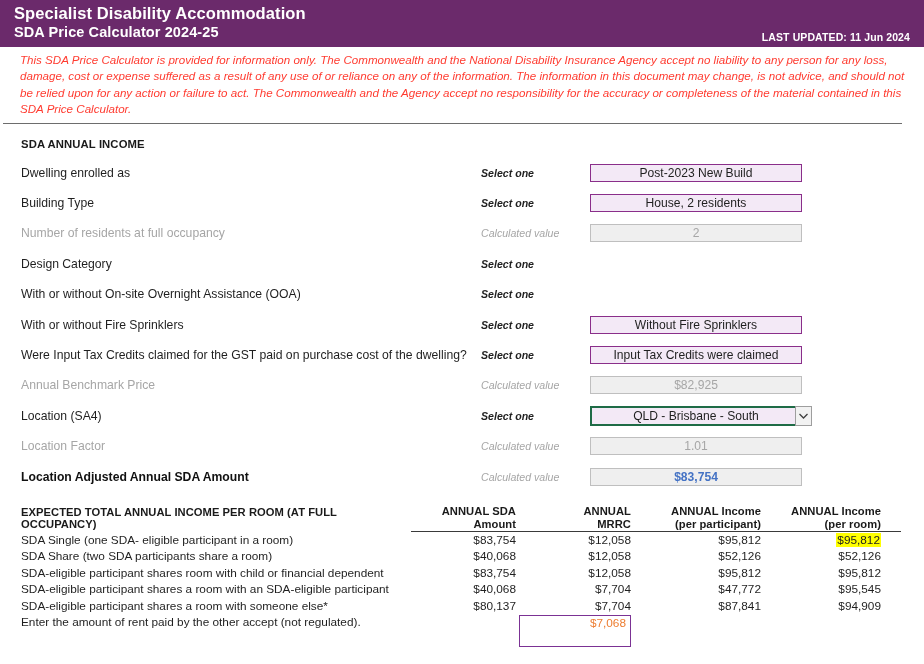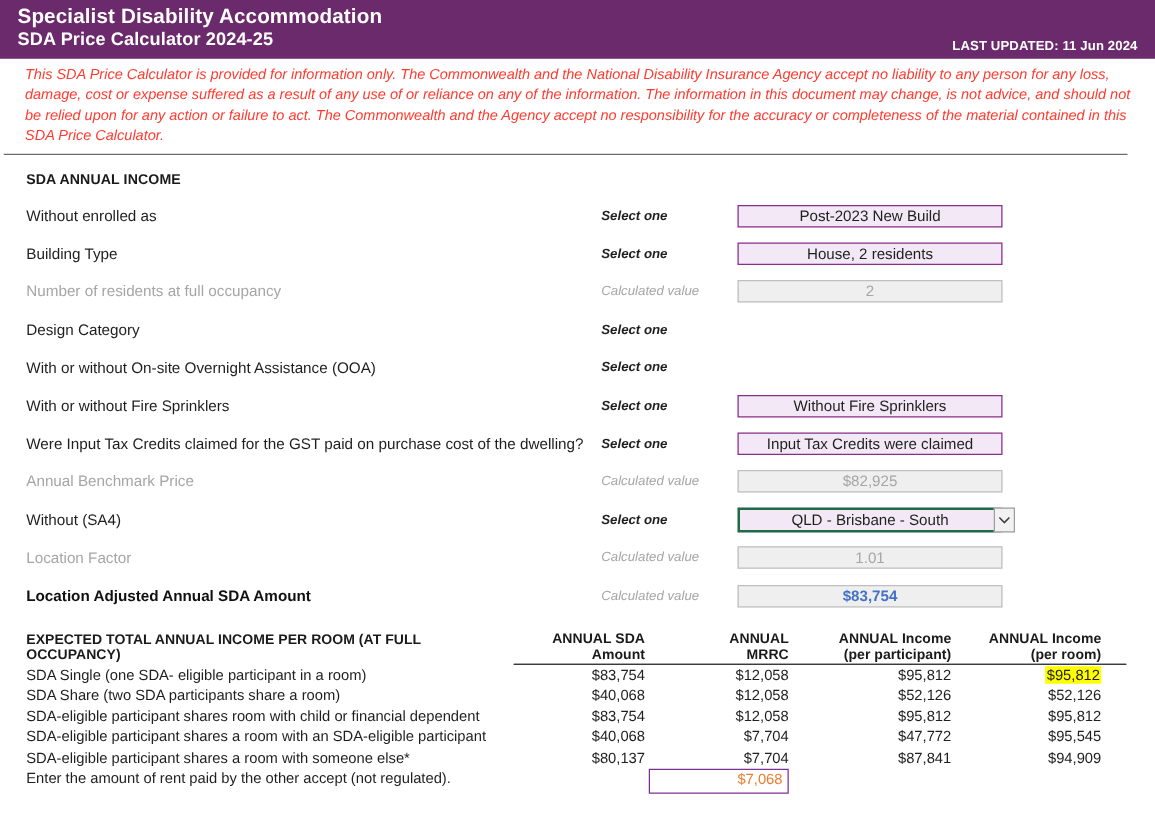--- a/index.html
+++ b/index.html
@@ -198,21 +198,21 @@
   }
 
   td.indent { padding-left: 57px; }
 
   .rent-cell { position: relative; height: 17px; }
   .rent-input {
     position: absolute;
     right: 0;
     top: 1px;
     width: 112px;
-    height: 20px;
+    height: 32px;
     line-height: 14px;
     background: #ffffff;
     border: 1.2px solid #7B3294;
     color: #ED7D31;
     font-size: 11.8px;
     text-align: right;
     padding-right: 4px;
   }
 </style>
 </head>
@@ -224,21 +224,21 @@
   <div class="banner-updated">LAST UPDATED: 11 Jun 2024</div>
 </div>
 
 <div class="disclaimer">This SDA Price Calculator is provided for information only.  The Commonwealth and the National Disability Insurance Agency accept no liability to any person for any loss, damage, cost or expense suffered as a result of any use of or reliance on any of the information.  The information in this document may change, is not advice, and should not be relied upon for any action or failure to act. The Commonwealth and the Agency accept no responsibility for the accuracy or completeness of the material contained in this SDA Price Calculator.</div>
 <div class="rule-top"></div>
 
 <div class="form">
   <div class="section-title">SDA ANNUAL INCOME</div>
 
   <div class="row">
-    <div class="row-label">Without enrolled as</div>
+    <div class="row-label">Dwelling enrolled as</div>
     <div class="row-hint">Select one</div>
     <div class="field select">Post-2023 New Build</div>
   </div>
 
   <div class="row">
     <div class="row-label">Building Type</div>
     <div class="row-hint">Select one</div>
     <div class="field select">House, 2 residents</div>
   </div>
 
@@ -270,21 +270,21 @@
     <div class="field select">Input Tax Credits were claimed</div>
   </div>
 
   <div class="row">
     <div class="row-label muted">Annual Benchmark Price</div>
     <div class="row-hint muted">Calculated value</div>
     <div class="field calc">$82,925</div>
   </div>
 
   <div class="row">
-    <div class="row-label">Without (SA4)</div>
+    <div class="row-label">Location (SA4)</div>
     <div class="row-hint">Select one</div>
     <div class="field active">QLD - Brisbane - South</div>
     <div class="dropdown-btn">
       <svg width="9" height="6" viewBox="0 0 9 6">
         <path d="M0.5 1 L4.5 5 L8.5 1" fill="none" stroke="#404040" stroke-width="1.3"></path>
       </svg>
     </div>
   </div>
 
   <div class="row">

